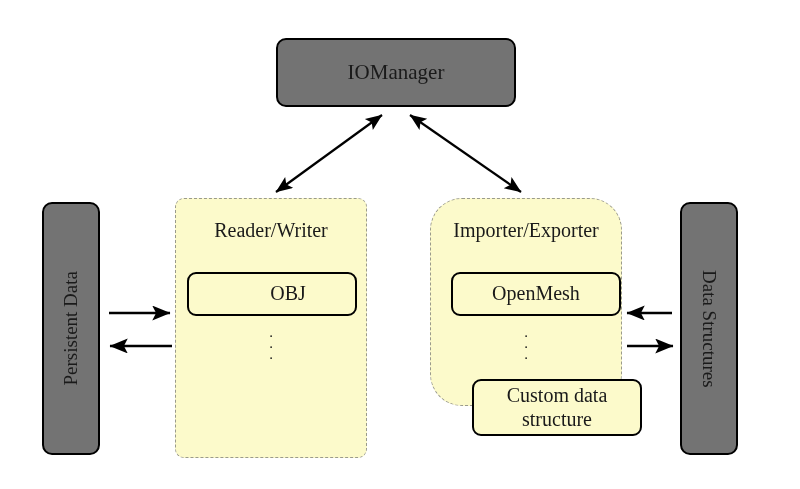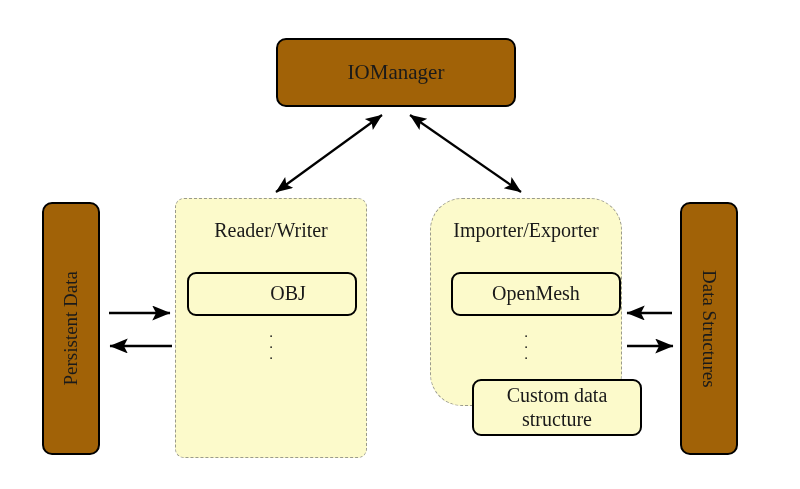--- a/index.html
+++ b/index.html
@@ -14,21 +14,21 @@
     background: #ffffff;
     font-family: "Liberation Serif", "DejaVu Serif", serif;
     color: #1a1a1a;
     overflow: hidden;
   }
 
   
   .solid-box {
     position: absolute;
     box-sizing: border-box;
-    background: #a16207;
+    background: #737373;
     border: 2.5px solid #000000;
     border-radius: 10px;
     display: flex;
     align-items: center;
     justify-content: center;
     text-align: center;
   }
   .inner-box {
     position: absolute;
     box-sizing: border-box;

